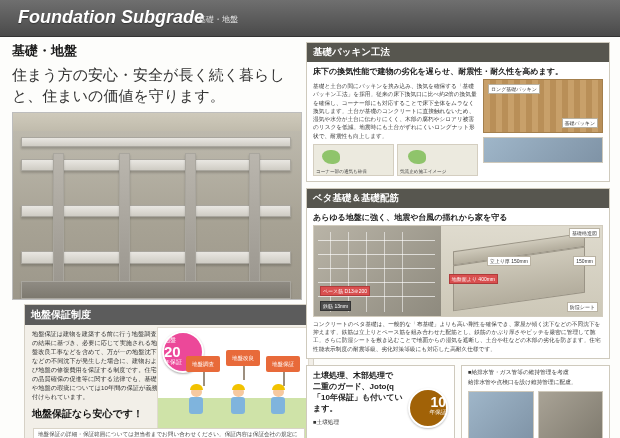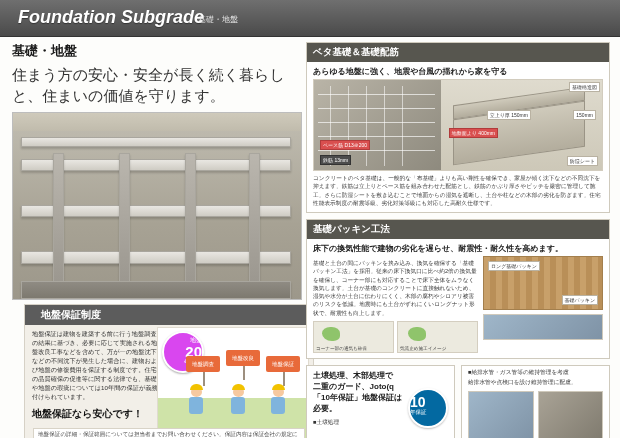--- a/index.html
+++ b/index.html
@@ -99,21 +99,21 @@
     width: 288px;
     height: 166px;
     background: #f2efe8;
     border: 1px solid #d6d1c6;
   }
   .warranty-head {
     background: #5c5c5c;
     color: #fff;
     font-size: 10px;
     font-weight: bold;
-    padding: 3px 16px;
+    padding: 3px 6px;
   }
   .w-body { padding: 5px 7px; }
   .w-h {
     font-size: 10px;
     font-weight: bold;
     color: #111;
     margin: 2px 0 3px 0;
   }
   .w-p {
     font-size: 6.2px;
@@ -127,23 +127,23 @@
     width: 150px; height: 110px;
     background: #ffffff;
     border: 1px solid #e0dbd0;
     overflow: hidden;
   }
   .badge20 {
     position: absolute;
     left: 4px; top: 3px;
     width: 42px; height: 42px;
     border-radius: 50%;
-    background: #d946ef;
+    background: #ec4899;
     color: #fff;
-    text-align: right;
+    text-align: left;
     font-size: 6px;
     line-height: 1.1;
     padding-top: 4px;
     box-sizing: border-box;
     border: 2px solid #fff;
     box-shadow: 0 1px 2px rgba(0,0,0,.3);
   }
   .badge20 b { font-size: 15px; display: block; line-height: 1; }
   .hill {
     position: absolute; bottom: 0; left: 0; width: 100%; height: 40px;
@@ -260,23 +260,23 @@
     display: flex;
     gap: 6px;
   }
   .two-col .panel { flex: 1; margin-bottom: 0; }
 
   .seal {
     position: absolute;
     right: 6px; top: 22px;
     width: 40px; height: 40px;
     border-radius: 50%;
-    background: #0369a1;
+    background: #a16207;
     color: #fff;
-    text-align: left;
+    text-align: right;
     font-size: 5.5px;
     line-height: 1.15;
     padding-top: 5px;
     box-sizing: border-box;
     border: 2px solid #fff;
     box-shadow: 0 1px 2px rgba(0,0,0,.25);
   }
   .seal b { display: block; font-size: 14px; line-height: 1; }
   .mini-photo {
     width: 100%;
@@ -386,20 +386,49 @@
         <div class="w-h">地盤保証なら安心です！</div>
 
       </div>
 
       <div class="note-bar">地盤保証の詳細・保証範囲については担当者までお問い合わせください。保証内容は保証会社の規定によります。</div>
 
     </div>
   </div>
 
   <div class="right-col">
+
+    <div class="panel">
+      <div class="panel-head">基礎パッキン工法</div>
+      <div class="panel-lead">床下の換気性能で建物の劣化を遅らせ、耐震性・耐久性を高めます。</div>
+      <div class="panel-body">
+        <div style="display:flex;gap:5px;">
+          <div style="flex:1;">
+            <p class="panel-p">基礎と土台の間にパッキンを挟み込み、換気を確保する「基礎パッキン工法」を採用。従来の床下換気口に比べ約2倍の換気量を確保し、コーナー部にも対応することで床下全体をムラなく換気します。土台が基礎のコンクリートに直接触れないため、湿気や水分が土台に伝わりにくく、木部の腐朽やシロアリ被害のリスクを低減。地震時にも土台がずれにくいロングナット形状で、耐震性も向上します。</p>
+            <div class="grid-swatches">
+              <div class="sw">
+                <div class="green-blob"></div>
+                <span>コーナー部の通気も確保</span>
+              </div>
+              <div class="sw">
+                <div class="green-blob" style="left:10px;"></div>
+                <span>気流止め施工イメージ</span>
+              </div>
+            </div>
+          </div>
+          <div style="width:120px;">
+            <div class="wood">
+              <div class="tag" style="left:4px;top:4px;">ロング基礎パッキン</div>
+              <div class="tag" style="right:4px;bottom:4px;">基礎パッキン</div>
+            </div>
+            <div class="mini-photo blue" style="height:26px;"></div>
+          </div>
+        </div>
+      </div>
+    </div>
 
     <div class="panel">
       <div class="panel-head">ベタ基礎＆基礎配筋</div>
       <div class="panel-lead">あらゆる地盤に強く、地震や台風の揺れから家を守る</div>
       <div class="panel-body">
         <div class="fig">
           <div class="fig-photo">
             <div class="rebar-h" style="left:4px;top:14px;width:92%;"></div>
             <div class="rebar-h" style="left:4px;top:28px;width:92%;"></div>
             <div class="rebar-h" style="left:4px;top:42px;width:92%;"></div>
@@ -420,60 +449,31 @@
             <div class="tag" style="left:46px;top:30px;">立上り厚 150mm</div>
             <div class="tag" style="right:6px;top:30px;">150mm</div>
             <div class="tag red" style="left:8px;top:48px;">地盤面より 400mm</div>
             <div class="tag" style="right:4px;bottom:4px;">防湿シート</div>
           </div>
         </div>
         <p class="panel-p">コンクリートのベタ基礎は、一般的な「布基礎」よりも高い剛性を確保でき、家屋が傾く沈下などの不同沈下を抑えます。鉄筋は立上りとベース筋を組み合わせた配筋とし、鉄筋のかぶり厚さやピッチを厳密に管理して施工。さらに防湿シートを敷き込むことで地面からの湿気を遮断し、土台や柱などの木部の劣化を防ぎます。住宅性能表示制度の耐震等級、劣化対策等級にも対応した高耐久仕様です。</p>
       </div>
     </div>
 
-    <div class="panel">
-      <div class="panel-head">基礎パッキン工法</div>
-      <div class="panel-lead">床下の換気性能で建物の劣化を遅らせ、耐震性・耐久性を高めます。</div>
-      <div class="panel-body">
-        <div style="display:flex;gap:5px;">
-          <div style="flex:1;">
-            <p class="panel-p">基礎と土台の間にパッキンを挟み込み、換気を確保する「基礎パッキン工法」を採用。従来の床下換気口に比べ約2倍の換気量を確保し、コーナー部にも対応することで床下全体をムラなく換気します。土台が基礎のコンクリートに直接触れないため、湿気や水分が土台に伝わりにくく、木部の腐朽やシロアリ被害のリスクを低減。地震時にも土台がずれにくいロングナット形状で、耐震性も向上します。</p>
-            <div class="grid-swatches">
-              <div class="sw">
-                <div class="green-blob"></div>
-                <span>コーナー部の通気も確保</span>
-              </div>
-              <div class="sw">
-                <div class="green-blob" style="left:10px;"></div>
-                <span>気流止め施工イメージ</span>
-              </div>
-            </div>
-          </div>
-          <div style="width:120px;">
-            <div class="wood">
-              <div class="tag" style="left:4px;top:4px;">ロング基礎パッキン</div>
-              <div class="tag" style="right:4px;bottom:4px;">基礎パッキン</div>
-            </div>
-            <div class="mini-photo blue" style="height:26px;"></div>
-          </div>
-        </div>
-      </div>
-    </div>
-
     <div class="two-col">
 
       <div class="panel" style="position:relative;">
         <div class="seal">
           <b>10</b>
           <span>年保証</span>
         </div>
         <div class="panel-body">
           <div class="panel-lead" style="padding:4px 0 2px 0;white-space:pre-line;width:92px;">土壌処理、木部処理で
 二重のガード、Joto(q
-「10年保証」地盤保証は必要。</div>
+「10年保証」も付いています。</div>
           <div class="bullet">■土壌処理</div>
 
         </div>
       </div>
 
       <div class="panel">
         <div class="panel-body">
           <div class="bullet">■給排水管・ガス管等の維持管理を考慮</div>
           <div class="bullet">給排水管や点検口を設け維持管理に配慮。</div>
           <div class="mini-row">

